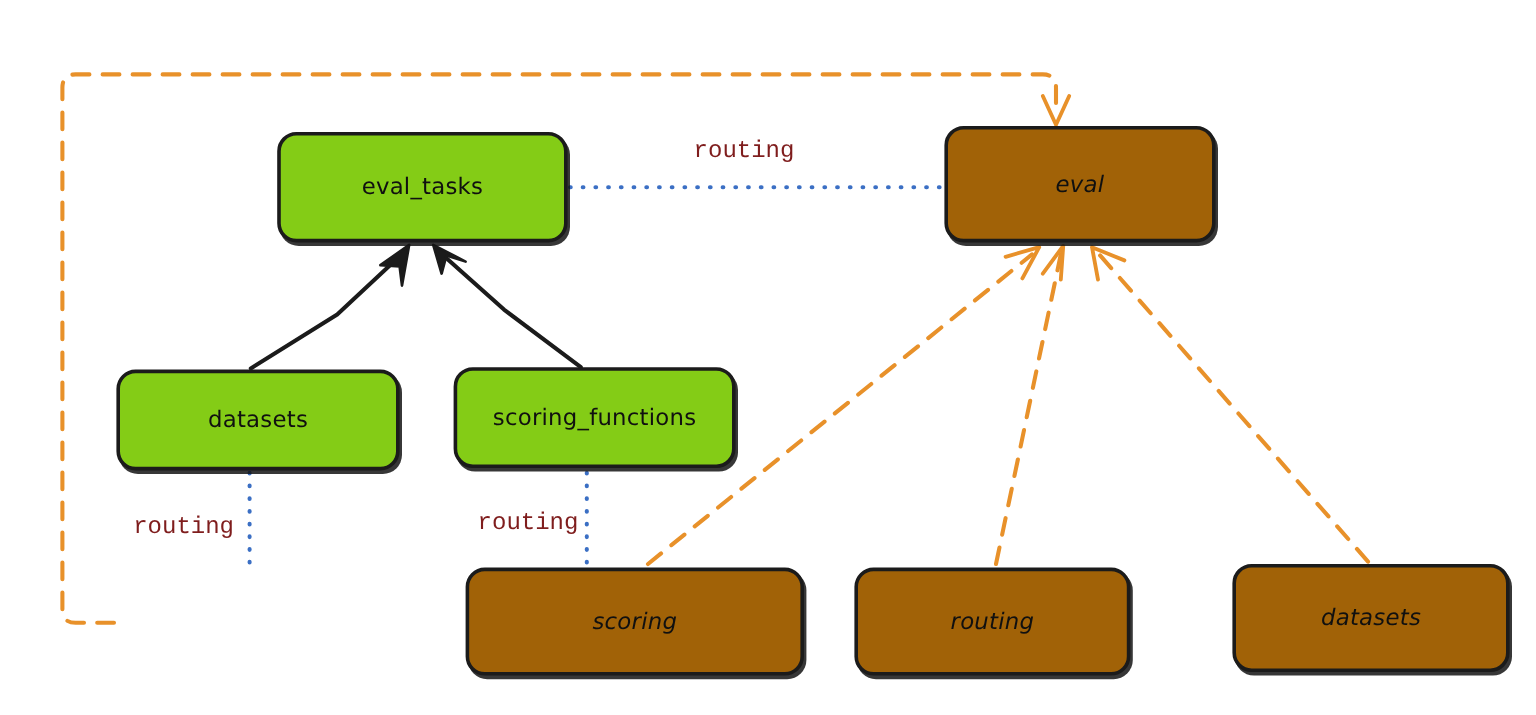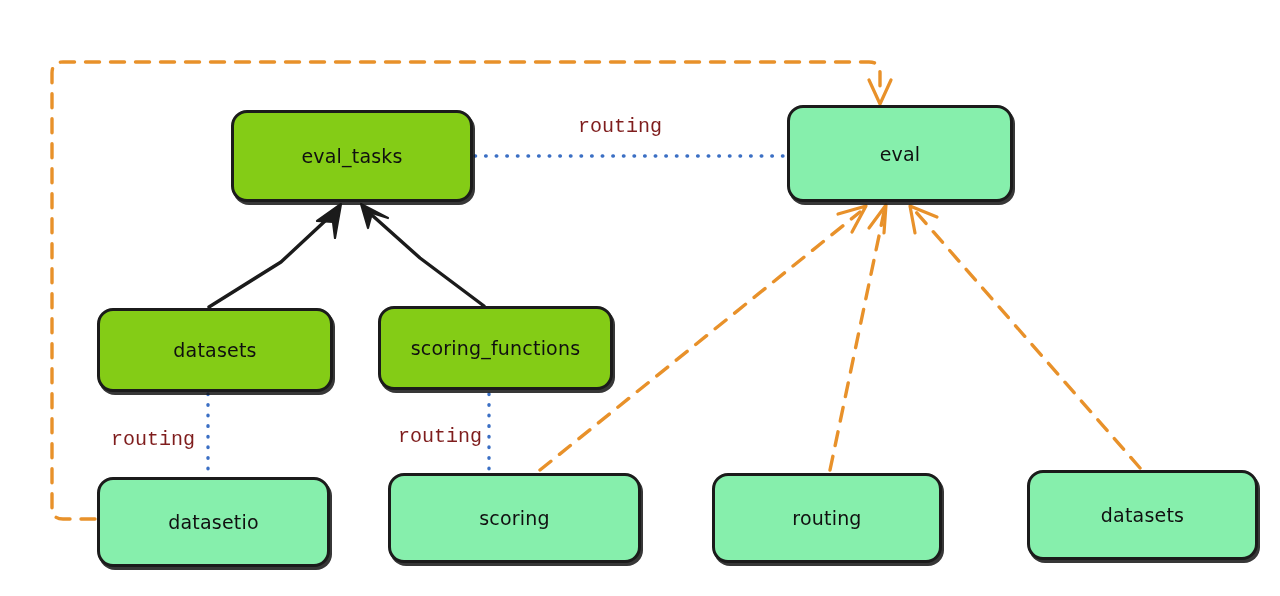--- a/index.html
+++ b/index.html
@@ -32,21 +32,21 @@
     display: flex;
     align-items: center;
     justify-content: center;
     font-family: "DejaVu Sans", sans-serif;
     font-size: 19px;
     color: #101010;
     letter-spacing: 0.2px;
     box-shadow: 2px 3px 0 rgba(20,20,20,0.85);
   }
   .node.blue  { background: #84cc16; }
-  .node.green { background: #86efac; }
+  .node.green { background: #a16207; font-style: italic; }
   .edge-label {
     position: absolute;
     font-family: Liberation Mono, monospace;
     font-size: 20px;
     color: #7f1d1d;
     white-space: nowrap;
   }
 </style>
 </head>
 <body>
@@ -107,25 +107,22 @@
   </div>
 
   <div class="node blue" style="left:97px; top:308px; width:236px; height:84px;">
     <span>datasets</span>
   </div>
 
   <div class="node blue" style="left:378px; top:306px; width:235px; height:84px;">
     <span>scoring_functions</span>
   </div>
 
-  <div class="node green" style="left:97px; top:477px; width:233px; height:90px;">
-    <span>datasetio</span>
-  </div>
 
-  <div class="node green" style="left:388px; top:473px; width:253px; height:90px;text-align:right;">
+  <div class="node green" style="left:388px; top:473px; width:282px; height:90px;text-align:right;">
     <span>scoring</span>
   </div>
 
   <div class="node green" style="left:712px; top:473px; width:230px; height:90px;">
     <span>routing</span>
   </div>
 
   <div class="node green" style="left:1027px; top:470px; width:231px; height:90px;">
     <span>datasets</span>
   </div>

